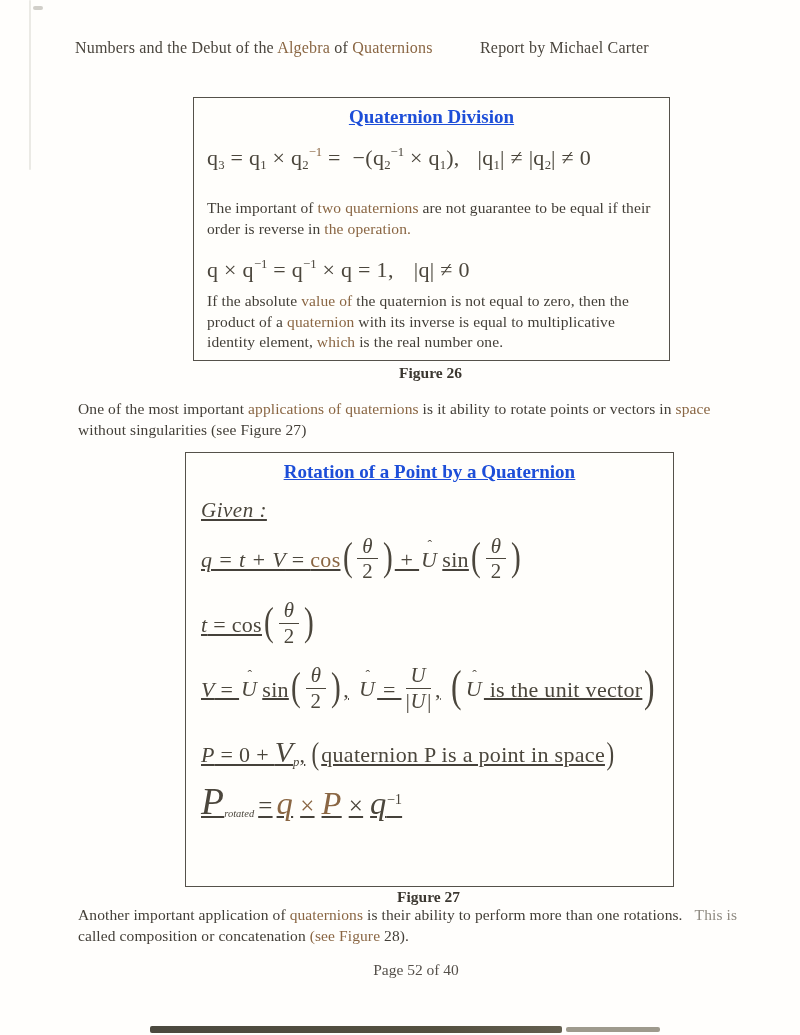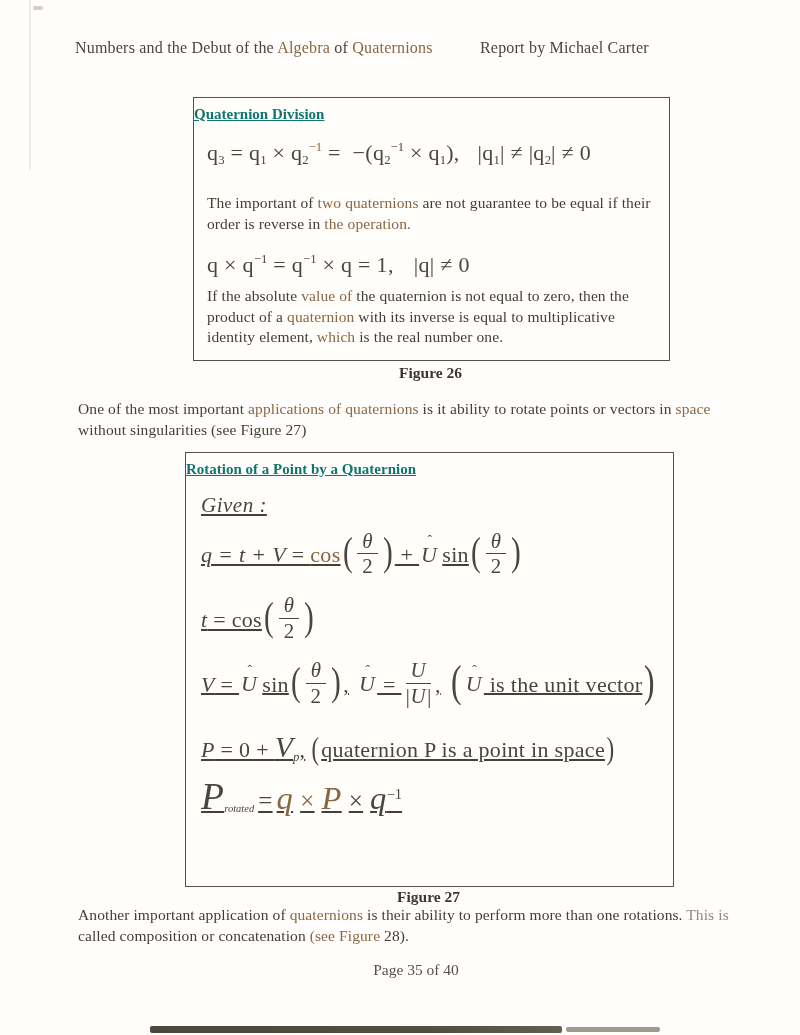--- a/index.html
+++ b/index.html
@@ -1,26 +1,26 @@
 <!DOCTYPE html>
 <html><head>
 <meta charset="utf-8">
 <style>
   html,body{margin:0;padding:0;background:#ffffff;}
   .page{position:relative;width:800px;height:1035px;background:#fffefc;overflow:hidden;
         font-family:"Liberation Serif","DejaVu Serif",serif;color:#45413a;}
   .abs{position:absolute;}
   .hdr{font-size:16px;letter-spacing:.2px;color:#4a453d;}
   .fig-box{position:absolute;border:1.5px solid #55514a;background:#fffefb;}
-  .box-title{font-weight:bold;text-decoration:underline;font-size:15px;color:#0f766e;}
+  .box-title{text-align:center;font-weight:bold;text-decoration:underline;font-size:19px;color:#1d4ed8;}
   .body-txt{font-size:15.5px;line-height:20.5px;color:#423e37;letter-spacing:.1px;}
   .caption{font-weight:bold;font-size:15.5px;text-align:center;color:#3b3730;}
   .footer-txt{font-size:15.5px;text-align:center;color:#55504a;}
   .warm{color:#8a6643;}
-  .lt{color:#8f8a81;}
+  .lt{color:#8f8a81;margin-left:8px;}
   .it{font-style:italic;}
   
   .formula{font-size:22px;color:#4b463c;white-space:nowrap;letter-spacing:.3px;}
   .msub{font-size:.58em;vertical-align:-.32em;letter-spacing:0;}
   .msup{font-size:.58em;vertical-align:.72em;letter-spacing:0;}
   .mfrac{display:inline-flex;flex-direction:column;align-items:center;vertical-align:middle;
          line-height:1.1;margin:0 3px;position:relative;top:-.12em;font-size:.95em;}
   .mnum{padding:0 5px 1px 5px;border-bottom:1.4px solid currentColor;}
   .mden{padding-top:1px;}
   .mpar{display:inline-block;transform:scaleX(.72);vertical-align:middle;line-height:0;
@@ -72,21 +72,21 @@
           <span class="mnum it">U</span>
           <span class="mden it">|U|</span>
         </span><span>,</span><span class="msp" style="width: 8px;"></span><span class="mpar" style="font-size: 2em;">(</span><span class="mhat">U<span class="hatmark">ˆ</span></span><span> is the unit vector</span><span class="mpar" style="font-size: 2em;">)</span></div>
     <div class="formula" style="margin:20px 0 0 15px;"><span class="it">P</span><span> = 0 + </span><span class="it" style="font-size: 1.35em;">V</span><span class="msub it">p</span><span>,</span><span class="msp" style="width: 5px;"></span><span class="mpar" style="font-size: 1.45em;">(</span><span>quaternion P is a point in space</span><span class="mpar" style="font-size: 1.45em;">)</span></div>
     <div class="formula" style="margin:10px 0 0 15px;font-size:25px;"><span class="it" style="font-size: 1.5em;">P</span><span class="msub it" style="font-size: 0.42em;">rotated</span><span class="msp" style="width: 4px;"></span><span>=</span><span class="msp" style="width: 4px;"></span><span class="it warm" style="font-size: 1.3em;">q</span><span class="msp" style="width: 7px;"></span><span class="warm">×</span><span class="msp" style="width: 7px;"></span><span class="it warm" style="font-size: 1.3em;">P</span><span class="msp" style="width: 7px;"></span><span>×</span><span class="msp" style="width: 7px;"></span><span class="it" style="font-size: 1.3em;">q</span><span class="msup">−1</span></div>
   </div>
   <div class="abs caption" style="left:185px;top:888px;width:487px;">Figure 27</div>
 
   <div class="abs body-txt" style="left:78px;top:905px;width:700px;"><span>Another important application of </span><span class="warm">quaternions</span><span> is their ability to perform more than one rotations.  </span><span class="lt">This is</span><br><span>called composition or concatenation </span><span class="warm">(see Figure</span><span> 28).</span></div>
 
-  <div class="abs footer-txt" style="left:78px;top:961px;width:676px;">Page 35 of 40</div>
+  <div class="abs footer-txt" style="left:78px;top:961px;width:676px;">Page 52 of 40</div>
 
   <div class="scan-bar" style="left:150px;top:1026px;width:412px;height:7px;
        background:linear-gradient(90deg,#3c392e 0%,#45412f 70%,#565140 100%);opacity:.92;"></div>
   <div class="scan-bar" style="left:566px;top:1027px;width:94px;height:5px;
        background:#7d7868;opacity:.75;"></div>
   <div class="scan-bar" style="left:29px;top:0;width:2px;height:170px;background:#dedcd6;opacity:.6;"></div>
   <div class="scan-bar" style="left:33px;top:6px;width:10px;height:4px;background:#9a968b;opacity:.45;"></div>
 </div>
 
 </body></html>

